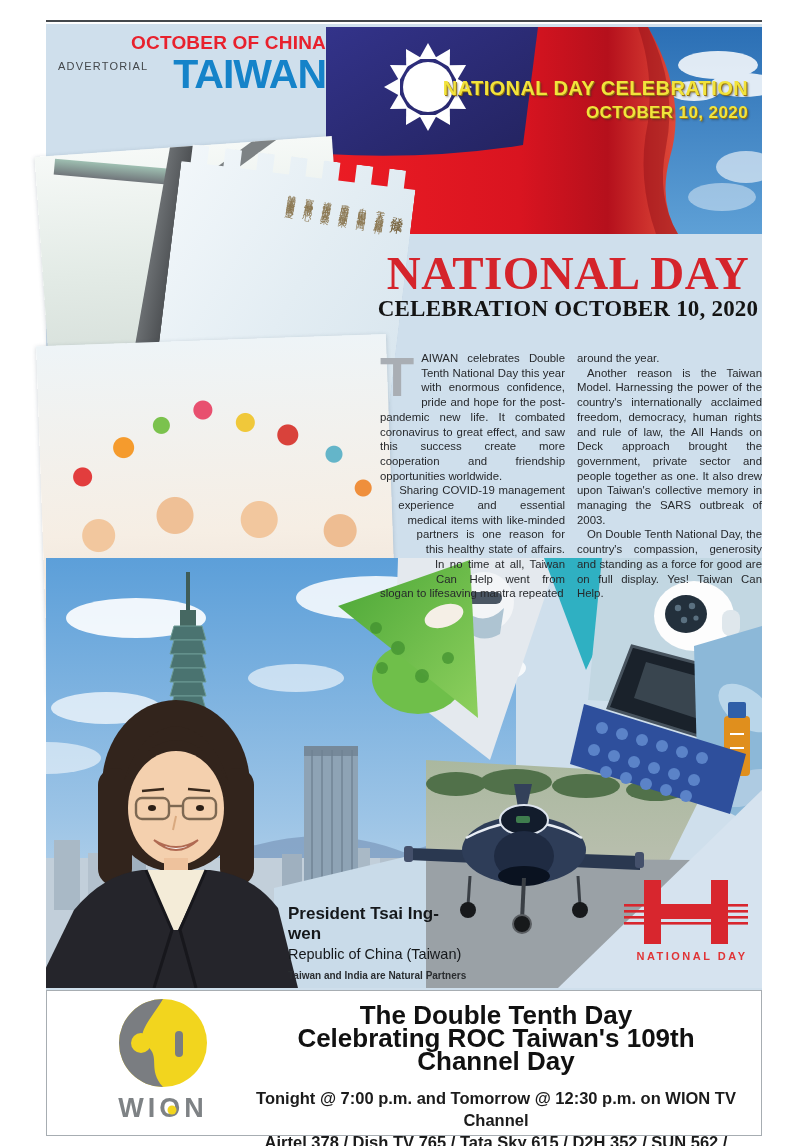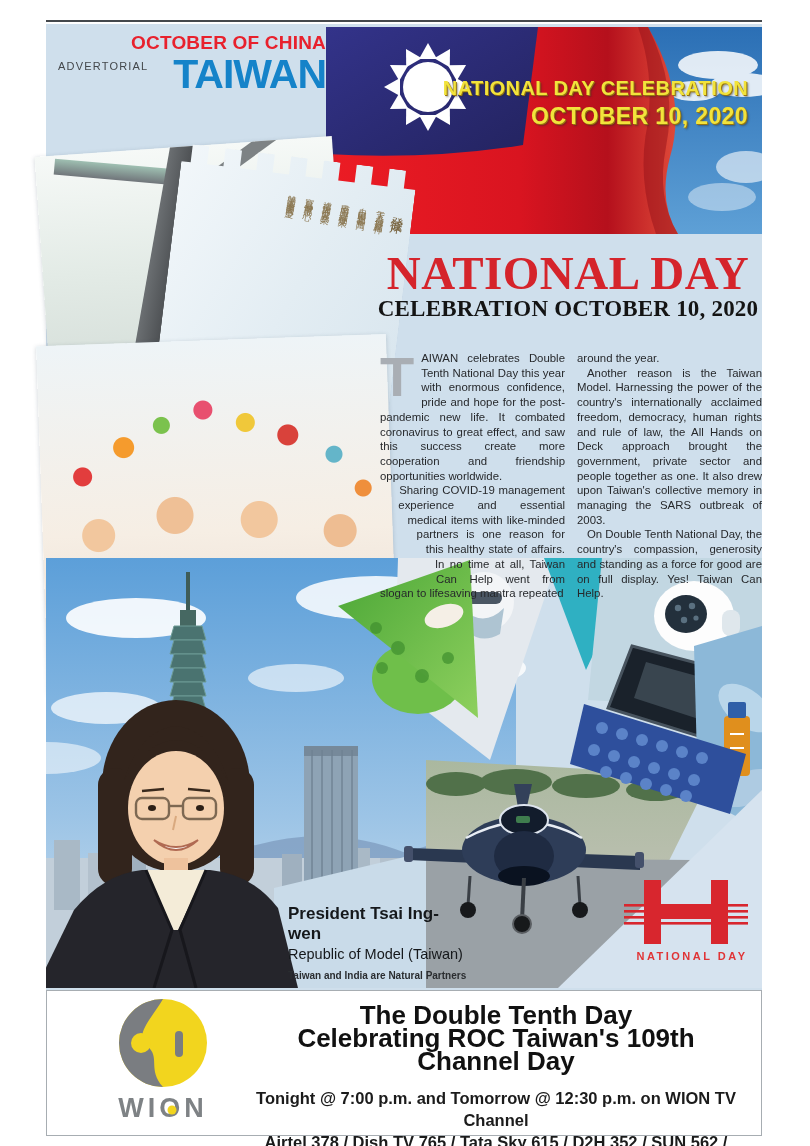--- a/index.html
+++ b/index.html
@@ -15,21 +15,21 @@
   .brand{position:absolute;left:126px;top:33px;width:200px;text-align:right;line-height:1;}
   .brand-l1{color:#e8212d;font-weight:bold;font-size:19px;letter-spacing:.2px;}
   .brand-l2{color:#1583c9;font-weight:bold;font-size:41px;letter-spacing:-1px;margin-top:2px;}
 
   
   .banner{position:absolute;left:326px;top:27px;width:436px;height:207px;overflow:hidden;}
   .banner svg{display:block;}
   .banner-text{position:absolute;top:9px;right:14px;text-align:right;font-weight:bold;
                color:#f2e33c;text-shadow:1px 1px 0 #96760e,2px 2px 2px rgba(40,40,40,.45);margin-top:41px;}
   .banner-t1{font-size:20px;letter-spacing:.4px;}
-  .banner-t2{font-size:23px;letter-spacing:.4px;margin-top:3px;}
+  .banner-t2{font-size:17px;letter-spacing:.4px;margin-top:3px;}
 
   
   .left-collage{position:absolute;left:46px;top:130px;width:342px;height:428px;}
   .ph{position:absolute;box-shadow:0 1px 4px rgba(60,80,100,.25);}
   .ph-memorial{left:2px;top:16px;width:298px;height:398px;transform:rotate(-4deg);
     background:linear-gradient(180deg,#f6f9f7 0%,#e3ebe6 30%,#d6dfda 55%,#d9dcd8 100%);overflow:hidden;}
   .mem-stone{position:absolute;left:-8px;bottom:36px;width:128px;height:170px;
     background:linear-gradient(160deg,#74787a 0%,#54575a 45%,#3c3e41 100%);
     clip-path:polygon(0 22%,68% 0,100% 55%,100% 100%,0 100%);}
   .mem-beam1{position:absolute;left:112px;top:-18px;width:26px;height:230px;background:linear-gradient(90deg,#6b6f72,#4a4d50);transform:rotate(14deg);}
@@ -412,21 +412,21 @@
         <rect x="118" y="300" width="24" height="20" fill="#eec29d"></rect>
         <path d="M-10,430 L28,352 Q58,316 96,312 L164,312 Q206,316 232,350 L252,430 Z" fill="#25252b"></path>
         <polygon points="100,312 160,312 132,372 126,372" fill="#f4ecd8"></polygon>
         <path d="M100,312 L126,372 L108,430" fill="none" stroke="#17171c" stroke-width="3"></path>
         <path d="M160,312 L134,372 L150,430" fill="none" stroke="#17171c" stroke-width="3"></path>
       </g>
     </svg>
 
     <div class="caption">
       <div class="cap-name">President Tsai Ing-wen</div>
-      <div class="cap-title">Republic of Model (Taiwan)</div>
+      <div class="cap-title">Republic of China (Taiwan)</div>
       <div class="cap-tag">Taiwan and India are Natural Partners</div>
     </div>
 
     <div class="nd-logo">
       <svg width="124" height="64" viewBox="0 0 124 64">
         <g fill="#d8262e">
           <rect x="0" y="24" width="124" height="2.6"></rect>
           <rect x="0" y="30" width="124" height="2.6"></rect>
           <rect x="0" y="36" width="124" height="2.6"></rect>
           <rect x="0" y="42" width="124" height="2.6"></rect>

